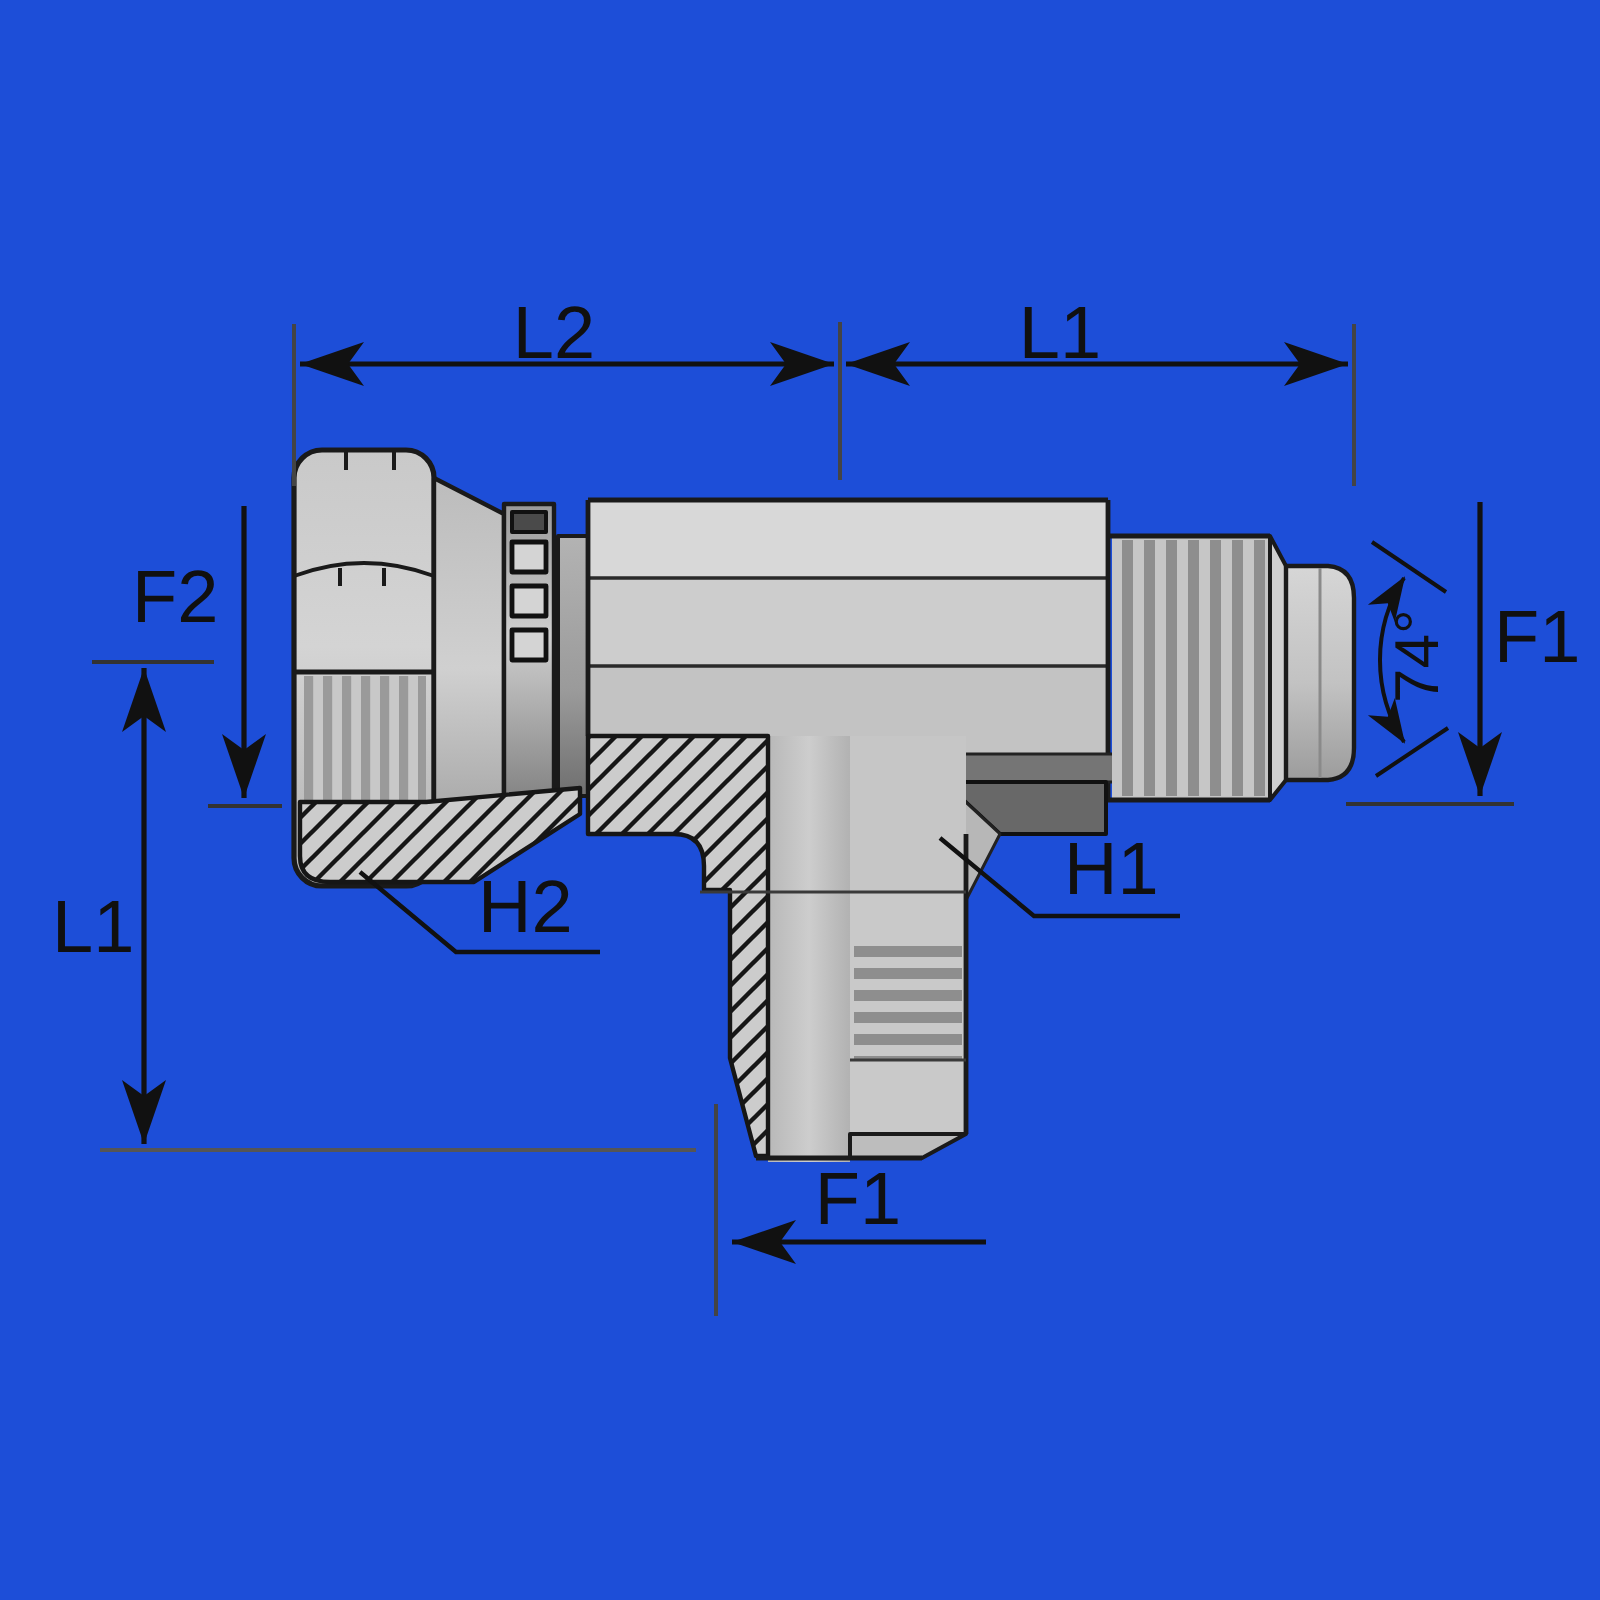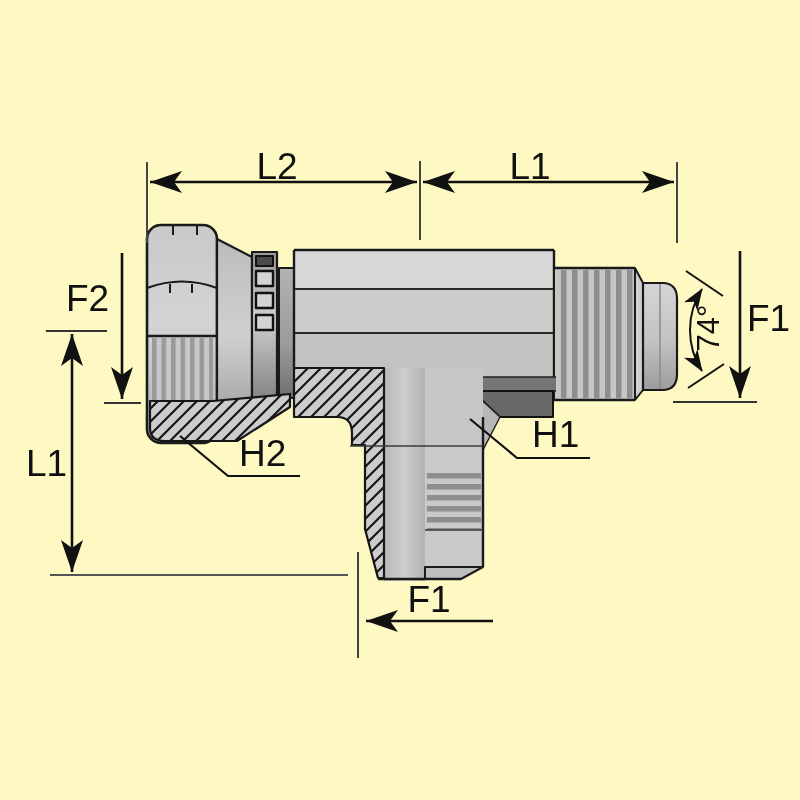--- a/index.html
+++ b/index.html
@@ -1,16 +1,16 @@
 <!DOCTYPE html>
 <html><head>
 <meta charset="utf-8">
 <style>
   html,body{margin:0;padding:0;background:#ffffff;}
-  .stage{position:relative;width:800px;height:800px;background:#fef9c3;overflow:hidden;}
+  .stage{position:relative;width:800px;height:800px;background:#1d4ed8;overflow:hidden;}
   svg{position:absolute;left:0;top:0;}
   text{font-family:"Liberation Sans","DejaVu Sans",sans-serif;fill:#101010;}
   .dim-label{font-size:37px;}
   .angle-label{font-size:31px;}
 </style>
 </head>
 <body>
 
 <div class="stage">
 <svg width="800" height="800" viewBox="0 0 800 800">

